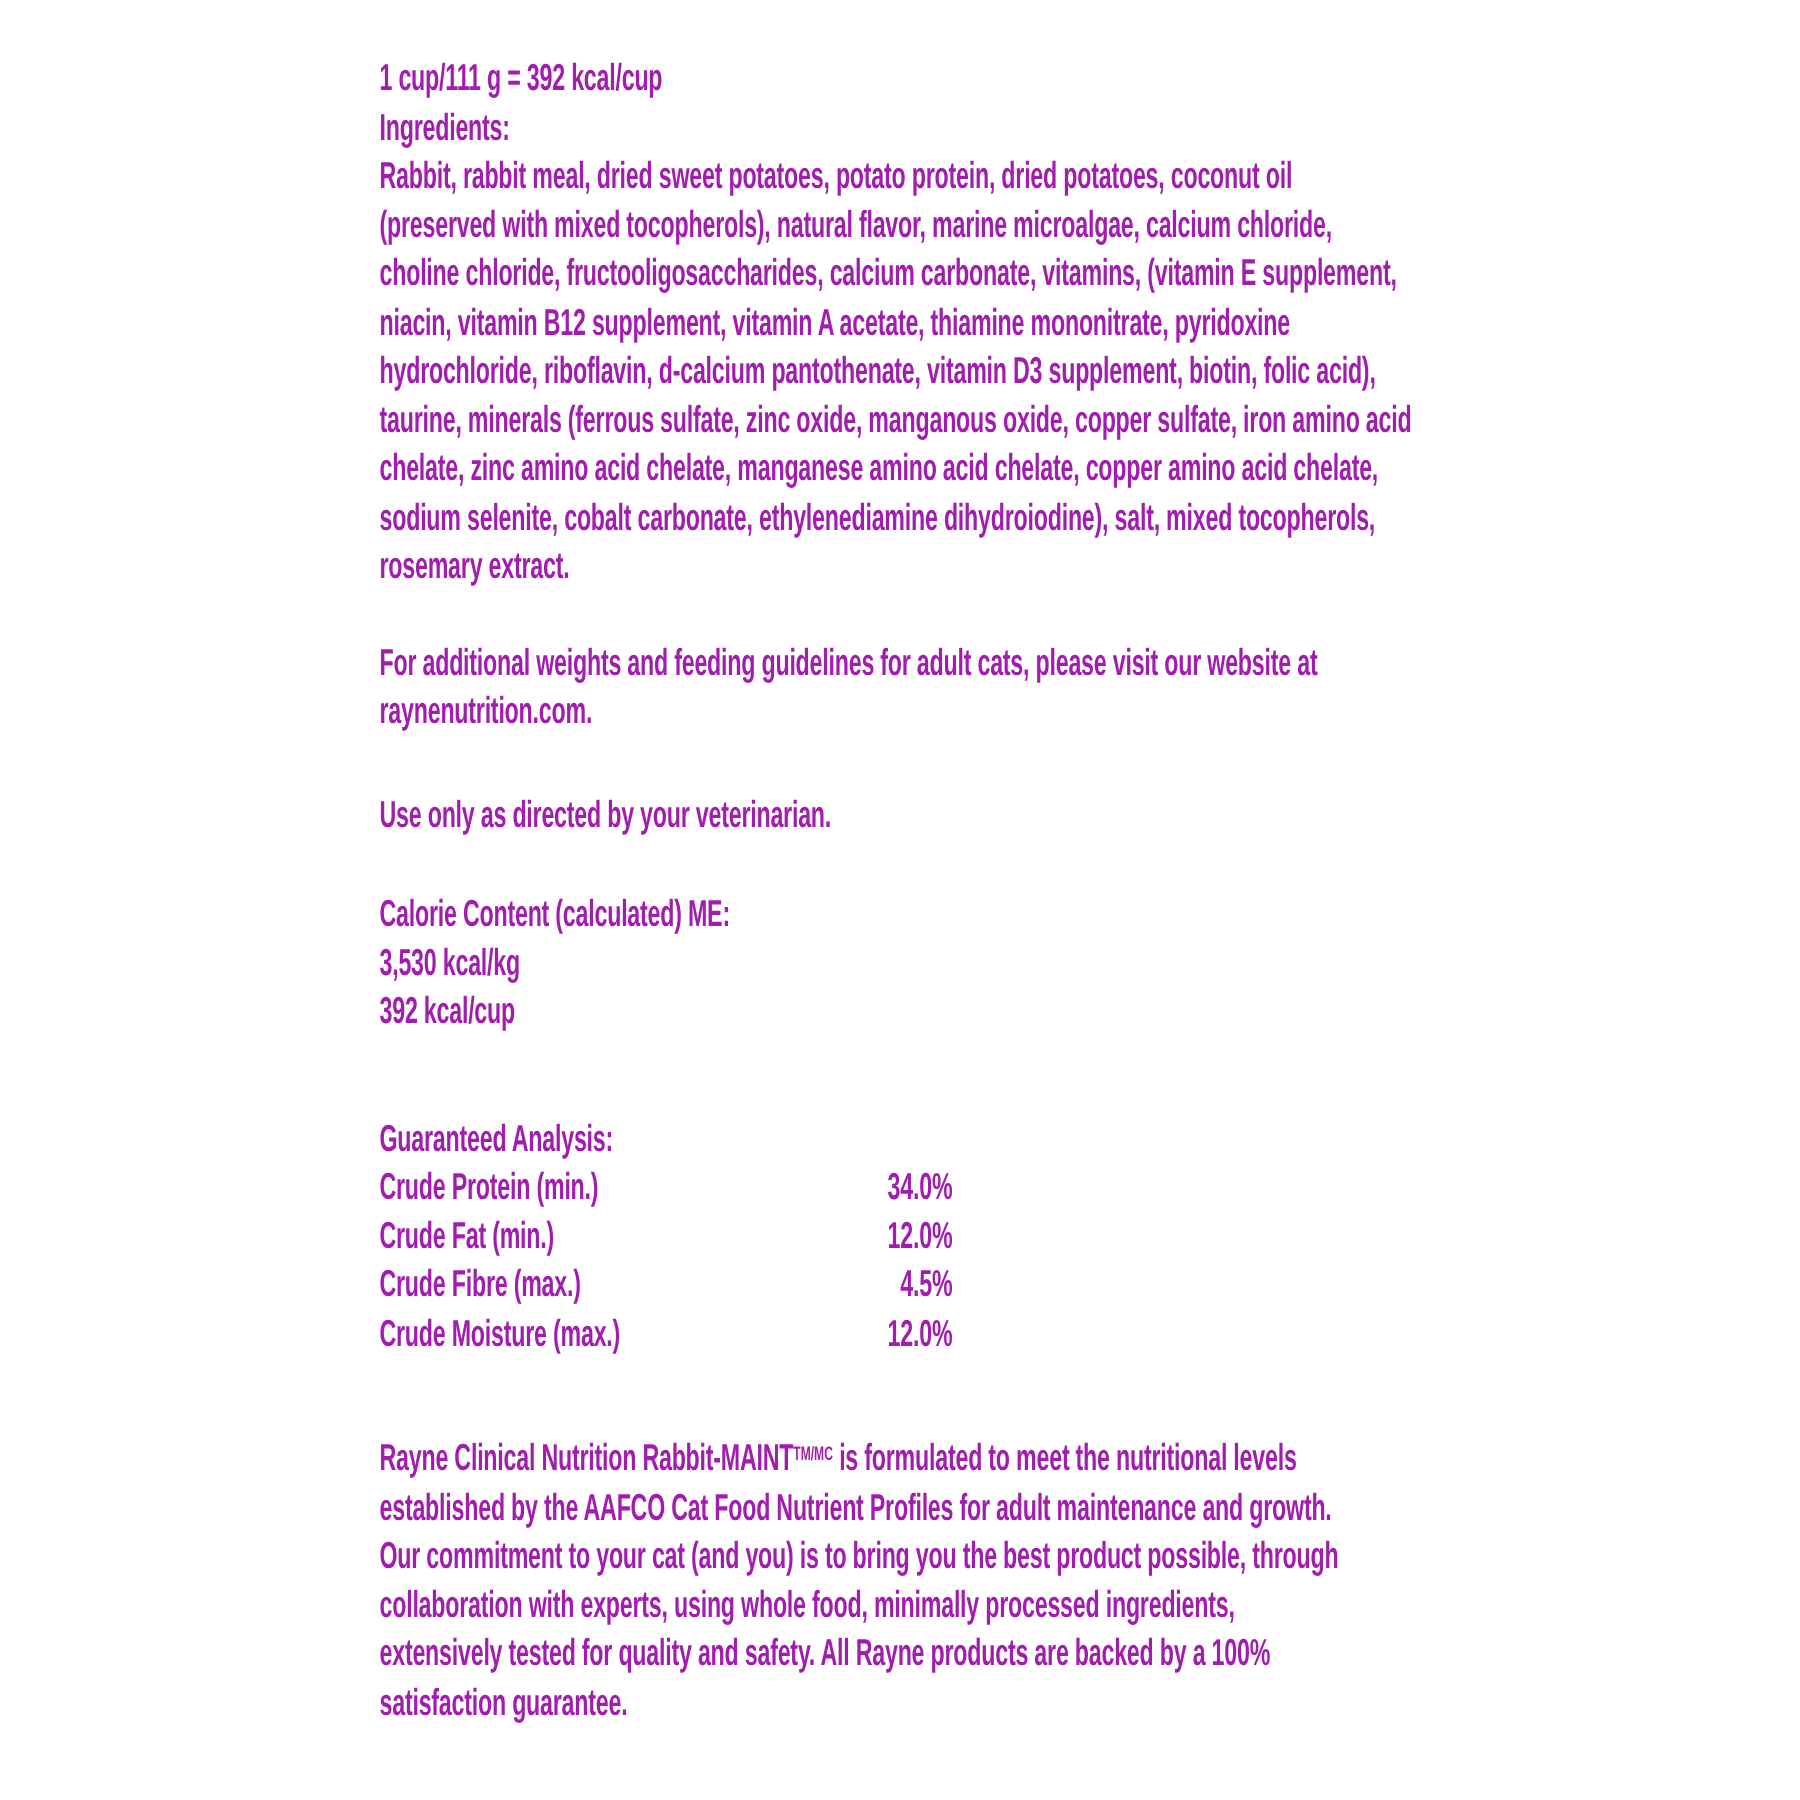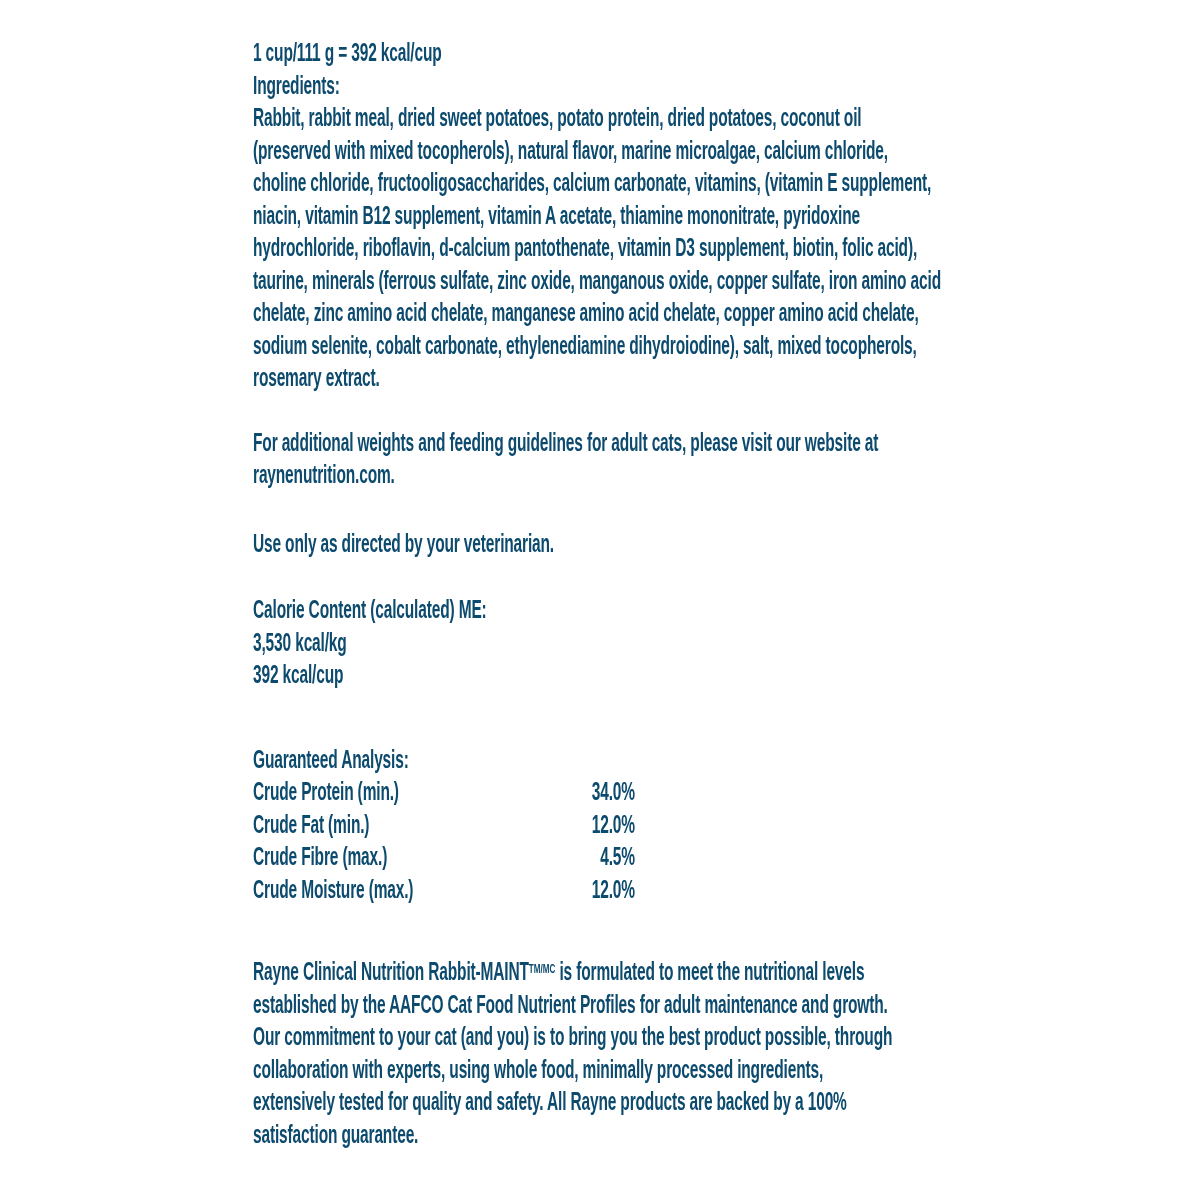--- a/index.html
+++ b/index.html
@@ -8,21 +8,21 @@
     background: #ffffff;
   }
   .page {
     position: relative;
     width: 1200px;
     height: 1200px;
     background: #ffffff;
     overflow: hidden;
     font-family: "Liberation Sans", sans-serif;
     font-weight: bold;
-    color: #0c4a6e;
+    color: #a21caf;
   }
   
   .content {
     position: absolute;
     left: 253px;
     top: 36px;
     width: 1350px;
     transform: scaleX(0.62);
     transform-origin: 0 0;
     font-size: 25px;

